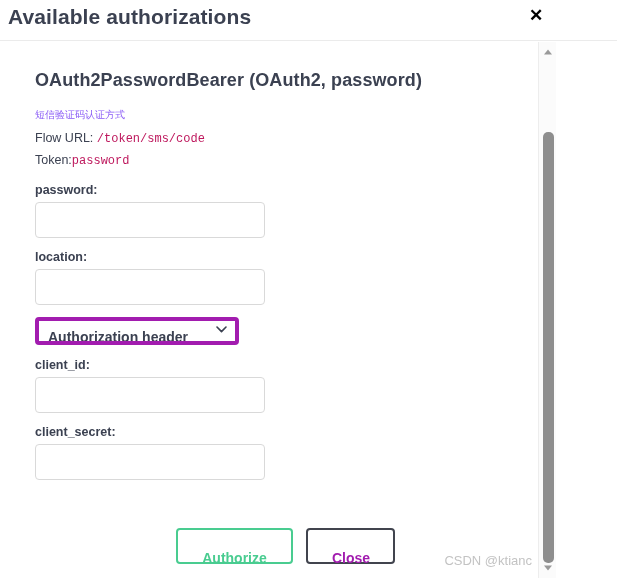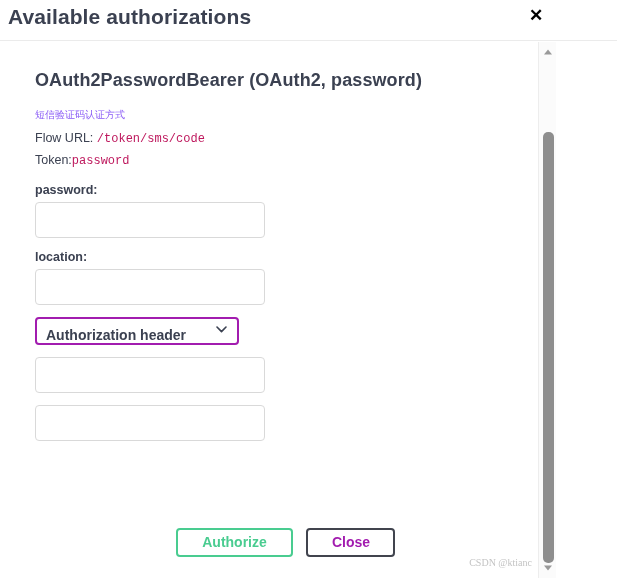--- a/index.html
+++ b/index.html
@@ -140,21 +140,21 @@
     position: relative;
     display: inline-block;
   }
   .cred-select {
     appearance: none;
     -webkit-appearance: none;
     -moz-appearance: none;
     width: 204px;
     height: 28px;
     box-sizing: border-box;
-    border: 2px solid #a21caf;
+    border: 4px solid #a21caf;
     border-radius: 4px;
     background: #ffffff;
     padding: 4px 30px 0 9px;
     font-size: 14px;
     font-weight: bold;
     color: #3b4151;
     font-family: "Liberation Sans", sans-serif;
     outline: none;
     cursor: pointer;
     line-height: 24px;
@@ -179,21 +179,21 @@
     box-sizing: border-box;
     height: 29px;
     border-radius: 4px;
     background: #ffffff;
     font-size: 14px;
     font-weight: bold;
     font-family: "Liberation Sans", sans-serif;
     cursor: pointer;
     line-height: 25px;
     text-align: center;
-    padding: 0;
+    padding: 16px;
   }
   .btn-authorize {
     width: 117px;
     border: 2px solid #49cc90;
     color: #49cc90;
   }
   .btn-close {
     width: 89px;
     border: 2px solid #41444e;
     color: #a21caf;
@@ -227,23 +227,23 @@
     height: 431px;
     background: #8e8e8e;
     border-radius: 5px;
   }
 
   
   .watermark {
     position: absolute;
     right: 24px;
     bottom: 10px;
-    font-size: 10px;
+    font-size: 13px;
     color: #c3c3c3;
-    font-family: Liberation Serif, serif;
+    font-family: Liberation Sans, sans-serif;
     white-space: nowrap;
   }
 </style>
 </head>
 <body>
 
 <div class="modal">
 
   <div class="modal-header">
     <div class="modal-title">Available authorizations</div>
@@ -282,24 +282,26 @@
           <select class="cred-select">
             <option>Authorization header</option>
           </select>
           <svg class="select-chevron" viewBox="0 0 11 7">
             <path d="M1 1 L5.5 5.6 L10 1" fill="none" stroke="#3b4151" stroke-width="1.6" stroke-linecap="round" stroke-linejoin="round"></path>
           </svg>
         </span>
       </div>
 
       <div class="field">
+        <label class="field-label">client_id:</label>
         <input class="text-input" type="text" value="" style="">
       </div>
 
       <div class="field">
+        <label class="field-label">client_secret:</label>
         <input class="text-input" type="password" value="" style="">
       </div>
 
     </div>
 
     <div class="btn-row">
       <button class="btn btn-authorize">Authorize</button>
       <button class="btn btn-close">Close</button>
     </div>
 

